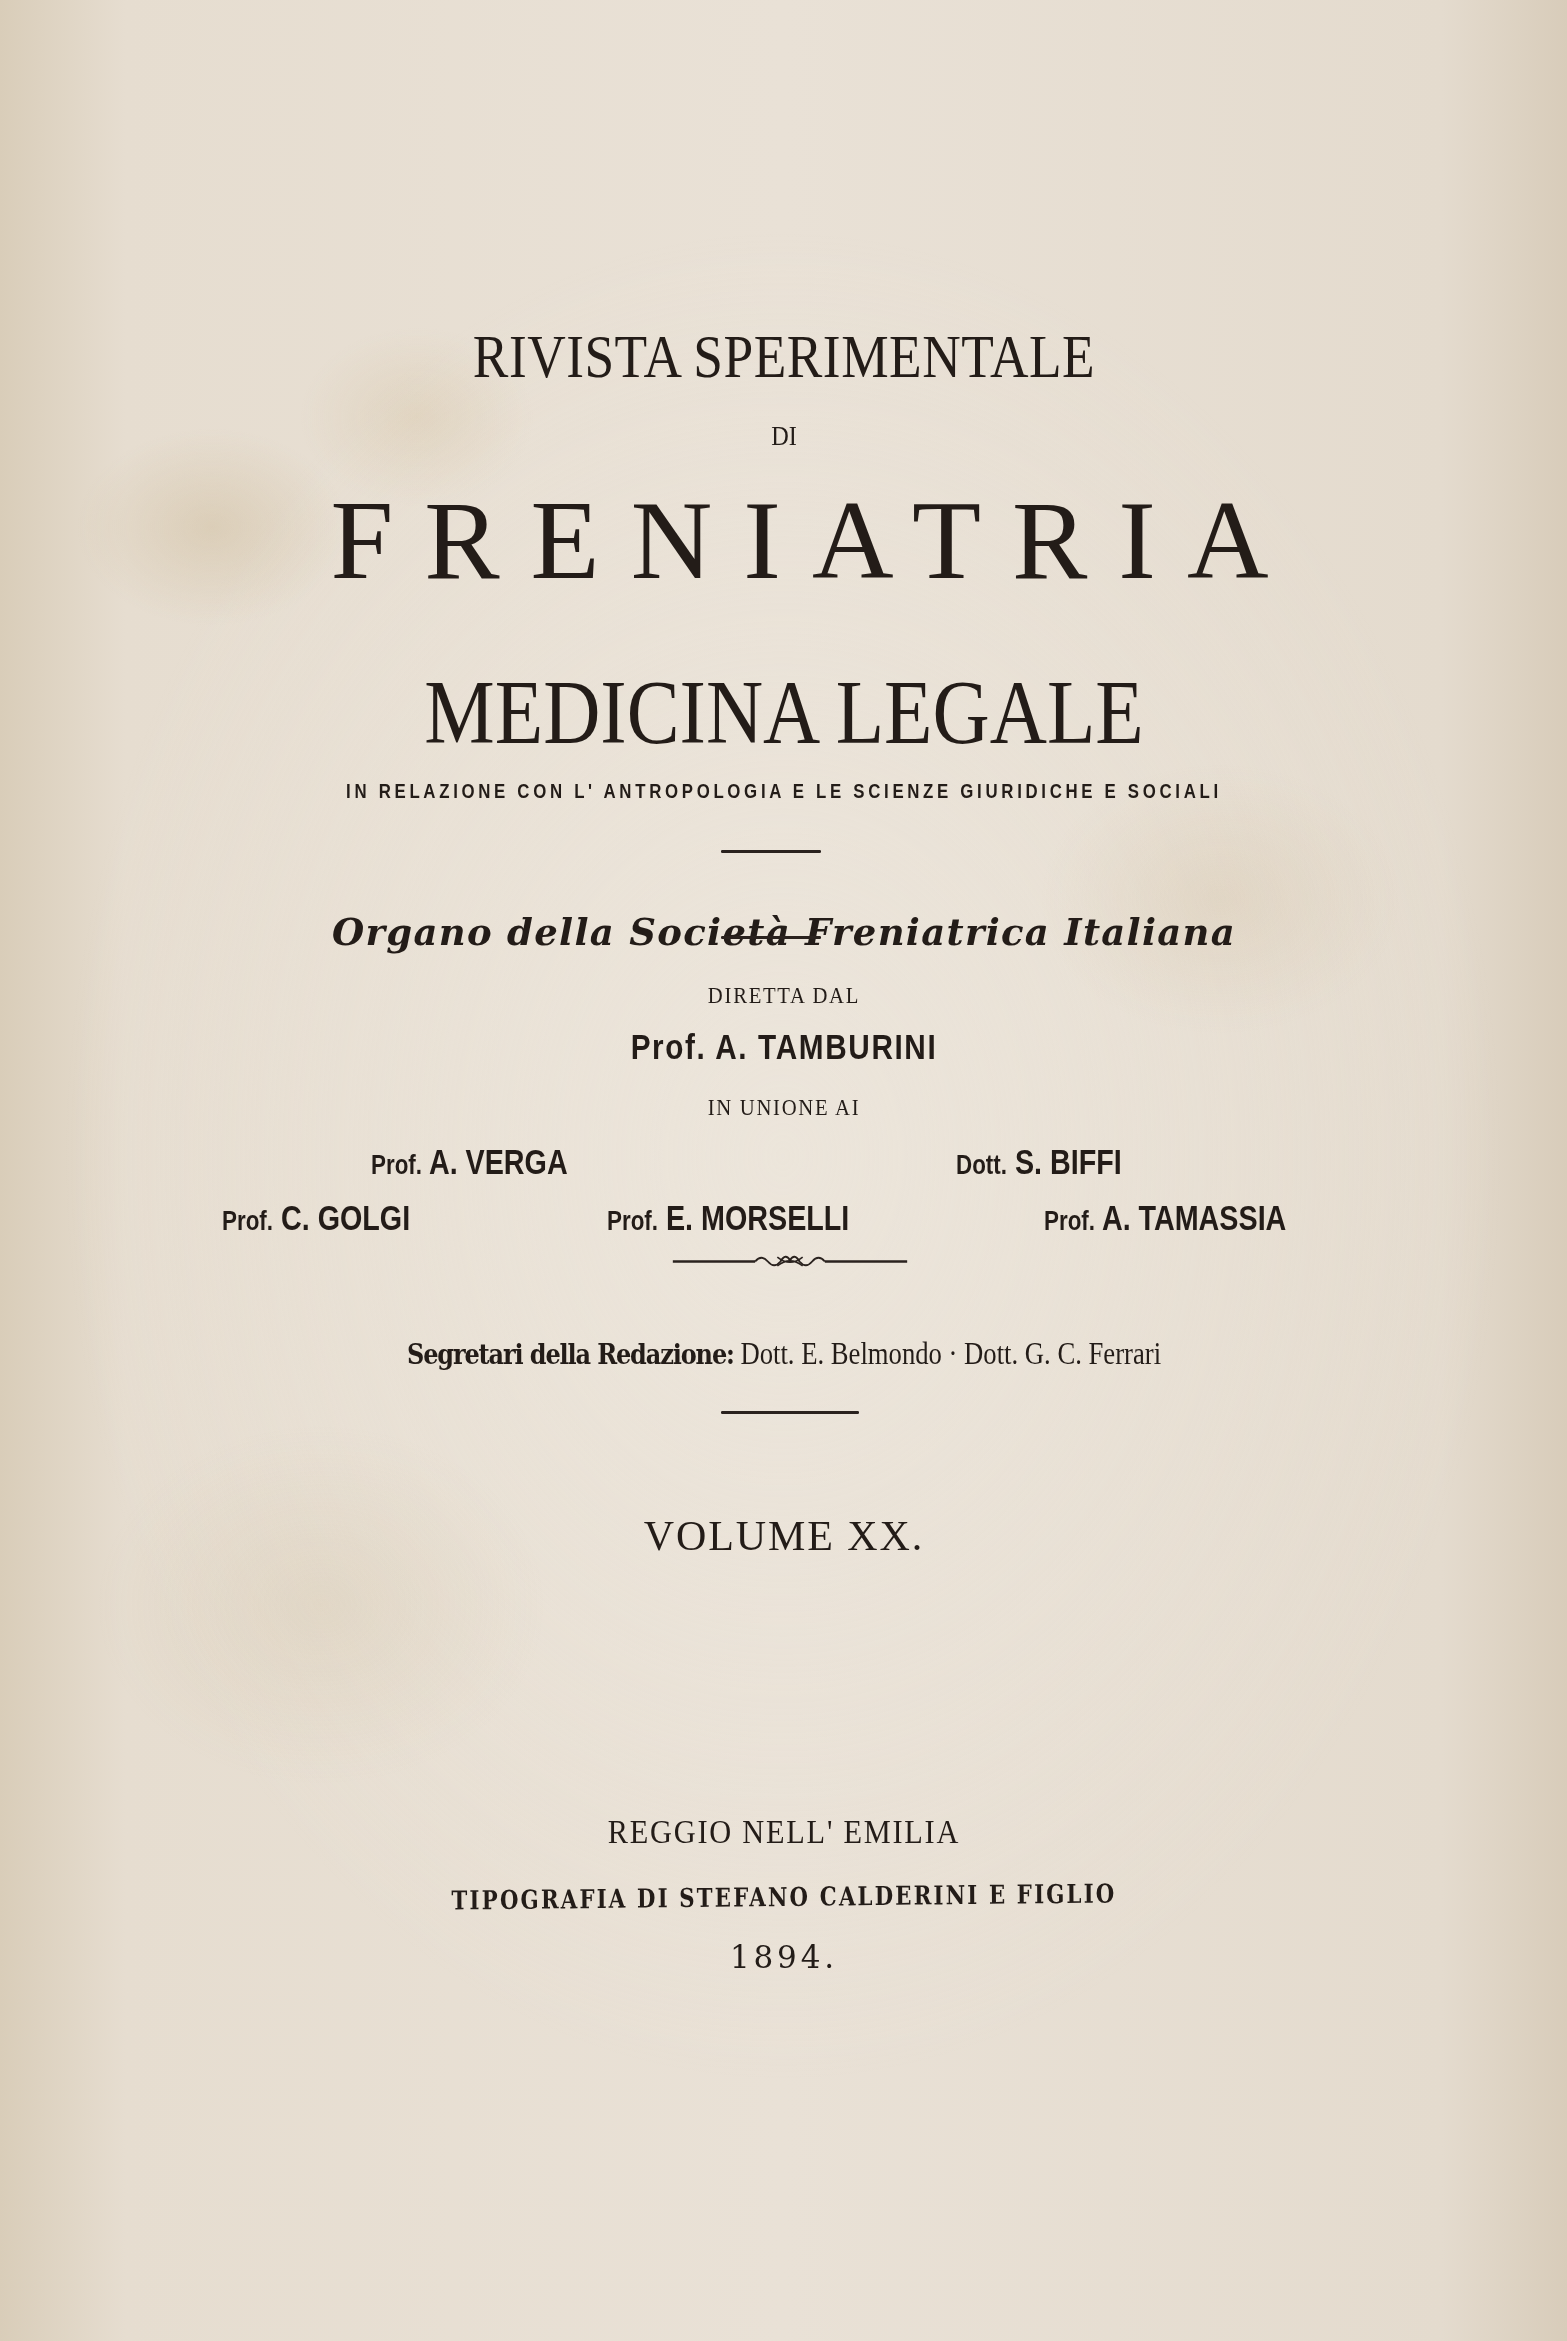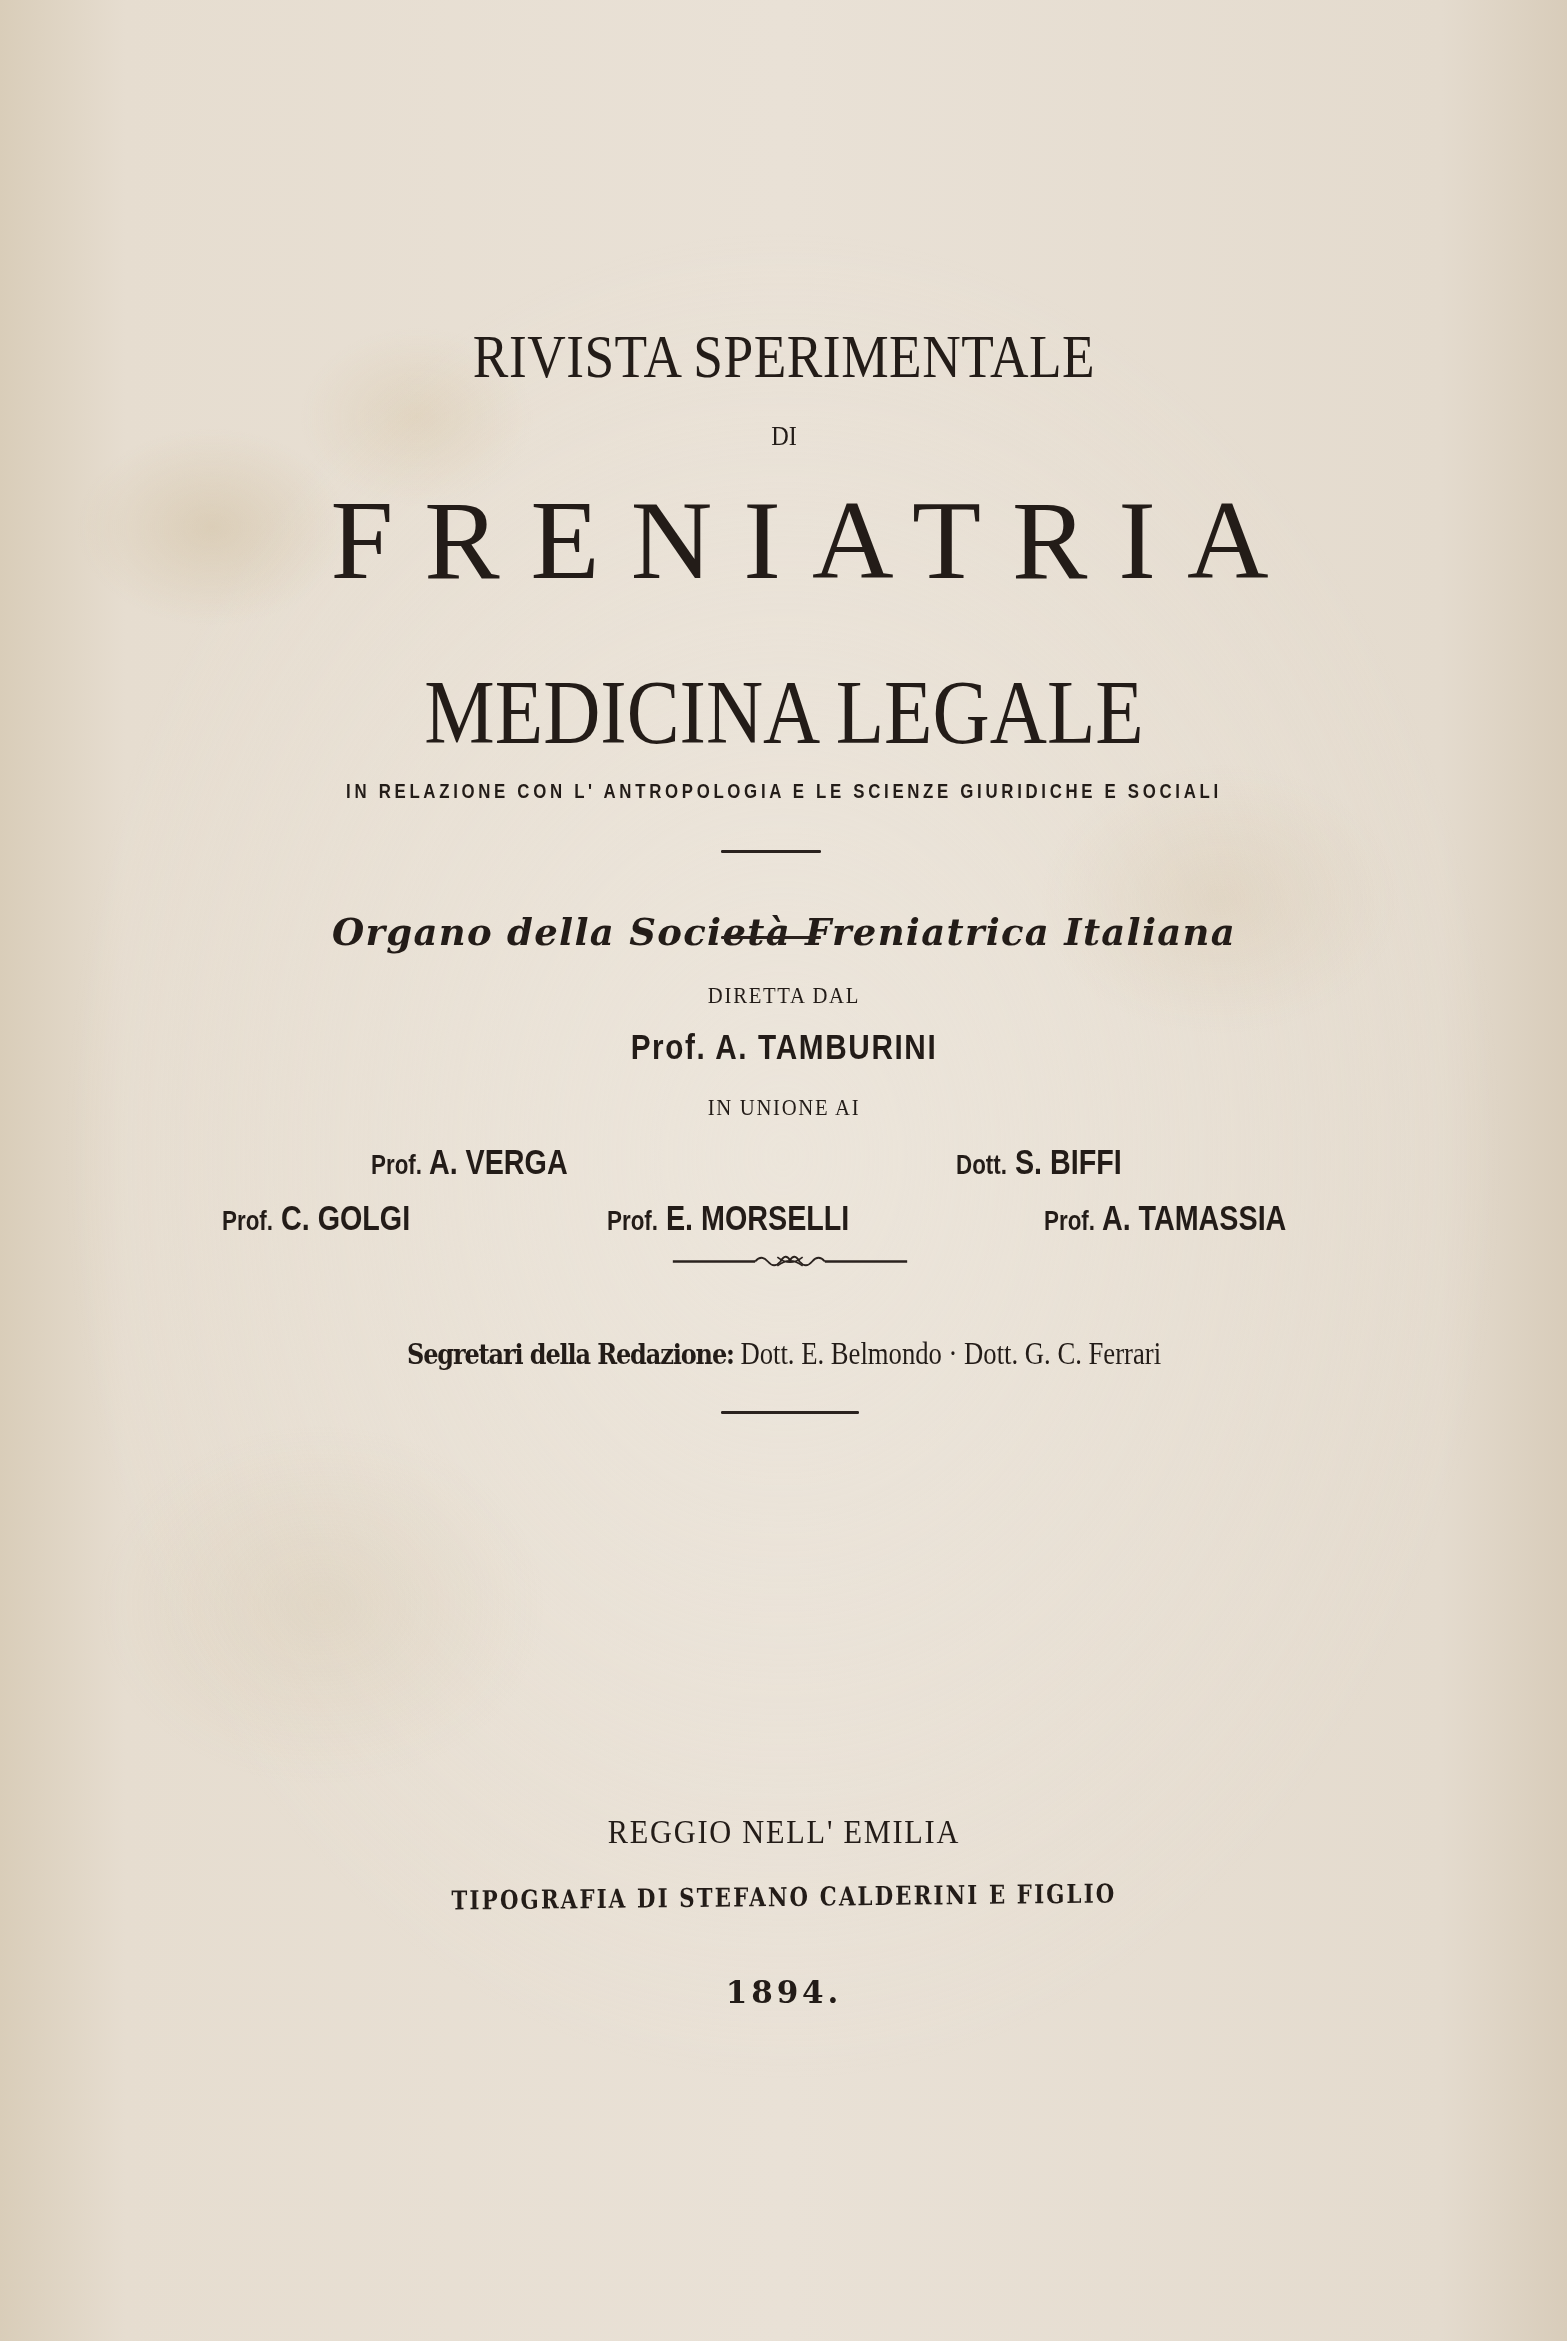--- a/index.html
+++ b/index.html
@@ -41,21 +41,21 @@
     #n-biffi { left: 956px; top: 1142px; }
     #n-golgi { left: 222px; top: 1198px; }
     #n-morselli { left: 607px; top: 1198px; }
     #n-tamassia { left: 1044px; top: 1198px; }
 
     #t-segretari { top: 1336px; font-size: 31px; transform: scaleX(0.86); }
     #t-segretari .cursivecond { font-family: "DejaVu Serif", serif; font-weight: bold; font-size: 0.9em; letter-spacing: -1.3px; }
     #t-volume { top: 1512px; font-size: 42px; letter-spacing: 1.9px; }
     #t-reggio { top: 1814px; font-size: 33px; letter-spacing: 1.9px; transform: scaleX(0.92); }
     #t-tipografia { top: 1882px; font-size: 26px; letter-spacing: 2.6px; font-weight: bold; transform: scaleX(0.82) rotate(-0.5deg); }
-    #t-year { top: 1939px; font-size: 31px; letter-spacing: 3.9px; font-weight: bold; margin-top: 35px; }
+    #t-year { top: 1939px; font-size: 31px; letter-spacing: 3.9px; font-weight: normal; }
 
     .ornament { position: absolute; left: 671px; top: 1252px; width: 238px; height: 19px; }
   </style>
 </head>
 <body>
 
 <div class="page">
 
   <div class="line serif" id="t-rivista">RIVISTA SPERIMENTALE</div>
   <div class="line serif" id="t-di">DI</div>
@@ -106,19 +106,20 @@
     <span class="cursivecond">Segretari della Redazione:</span>
     <span>Dott.</span>
     <span>E. Belmondo</span>
     <span>·</span>
     <span>Dott.</span>
     <span>G. C. Ferrari</span>
   </div>
 
   <div class="rule" style="left:721px; top:1411px; width:138px;"></div>
 
+  <div class="line serif" id="t-volume">VOLUME XX.</div>
 
   <div class="line serif" id="t-reggio">REGGIO NELL' EMILIA</div>
   <div class="line mono" id="t-tipografia">TIPOGRAFIA DI STEFANO CALDERINI E FIGLIO</div>
   <div class="line mono" id="t-year">1894.</div>
 
 </div>
 
 
 </body></html>

